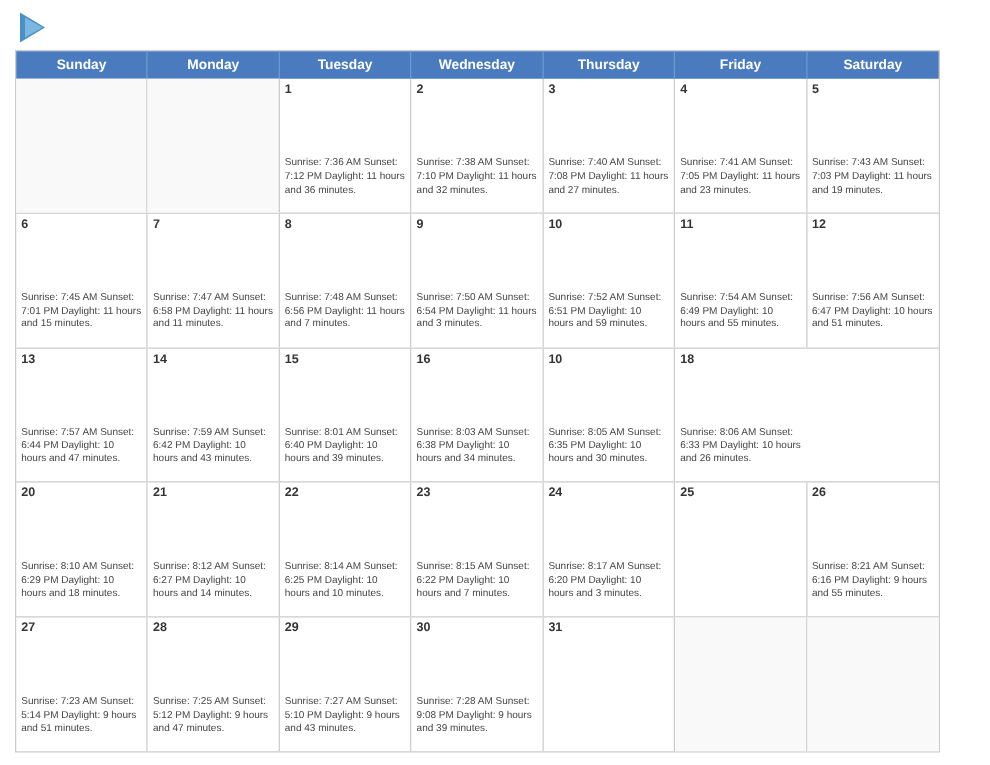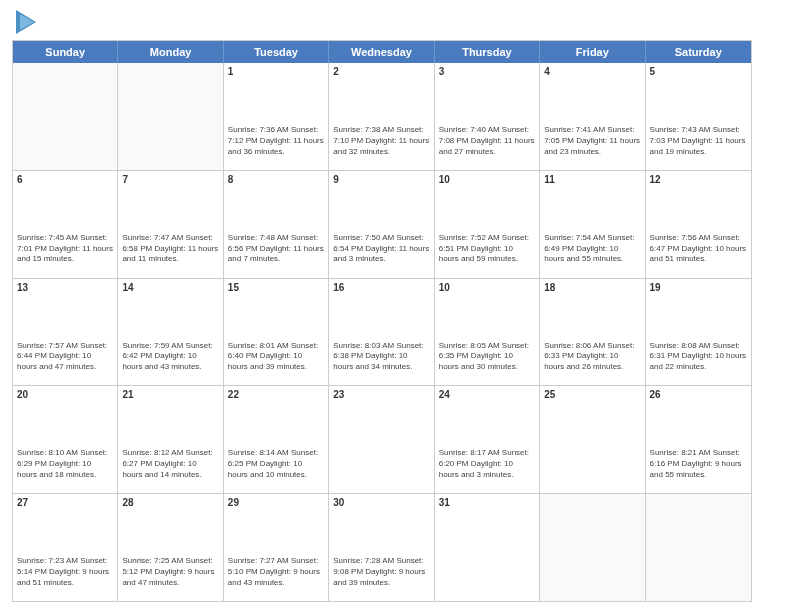--- a/index.html
+++ b/index.html
@@ -256,26 +256,20 @@
             <div class="day-info">Sunrise: 8:05 AM
 Sunset: 6:35 PM
 Daylight: 10 hours and 30 minutes.</div>
           </div>
           <div class="cal-cell">
             <span class="day-num">18</span>
             <div class="day-info">Sunrise: 8:06 AM
 Sunset: 6:33 PM
 Daylight: 10 hours and 26 minutes.</div>
           </div>
-          <div class="cal-cell">
-            <span class="day-num">19</span>
-            <div class="day-info">Sunrise: 8:08 AM
-Sunset: 6:31 PM
-Daylight: 10 hours and 22 minutes.</div>
-          </div>
         </div>
         <div class="cal-week">
           <div class="cal-cell">
             <span class="day-num">20</span>
             <div class="day-info">Sunrise: 8:10 AM
 Sunset: 6:29 PM
 Daylight: 10 hours and 18 minutes.</div>
           </div>
           <div class="cal-cell">
             <span class="day-num">21</span>
@@ -284,20 +278,23 @@
 Daylight: 10 hours and 14 minutes.</div>
           </div>
           <div class="cal-cell">
             <span class="day-num">22</span>
             <div class="day-info">Sunrise: 8:14 AM
 Sunset: 6:25 PM
 Daylight: 10 hours and 10 minutes.</div>
           </div>
           <div class="cal-cell">
             <span class="day-num">23</span>
+            <div class="day-info">Sunrise: 8:15 AM
+Sunset: 6:22 PM
+Daylight: 10 hours and 7 minutes.</div>
           </div>
           <div class="cal-cell">
             <span class="day-num">24</span>
             <div class="day-info">Sunrise: 8:17 AM
 Sunset: 6:20 PM
 Daylight: 10 hours and 3 minutes.</div>
           </div>
           <div class="cal-cell">
             <span class="day-num">25</span>
           </div>

